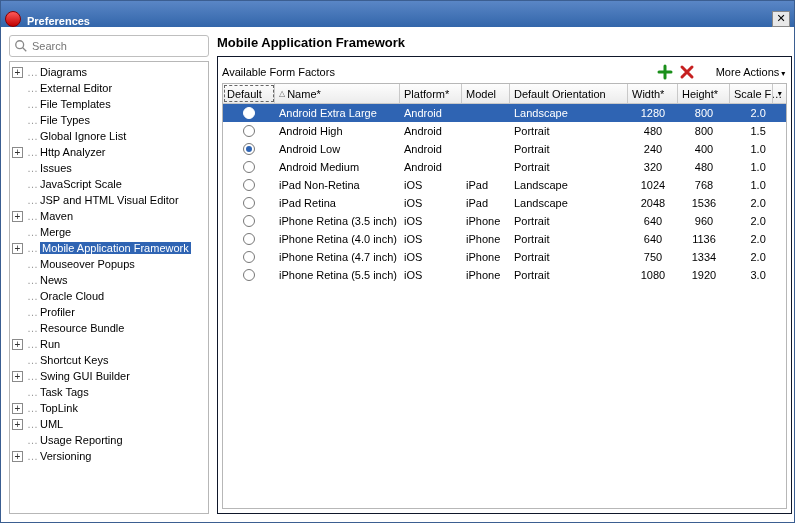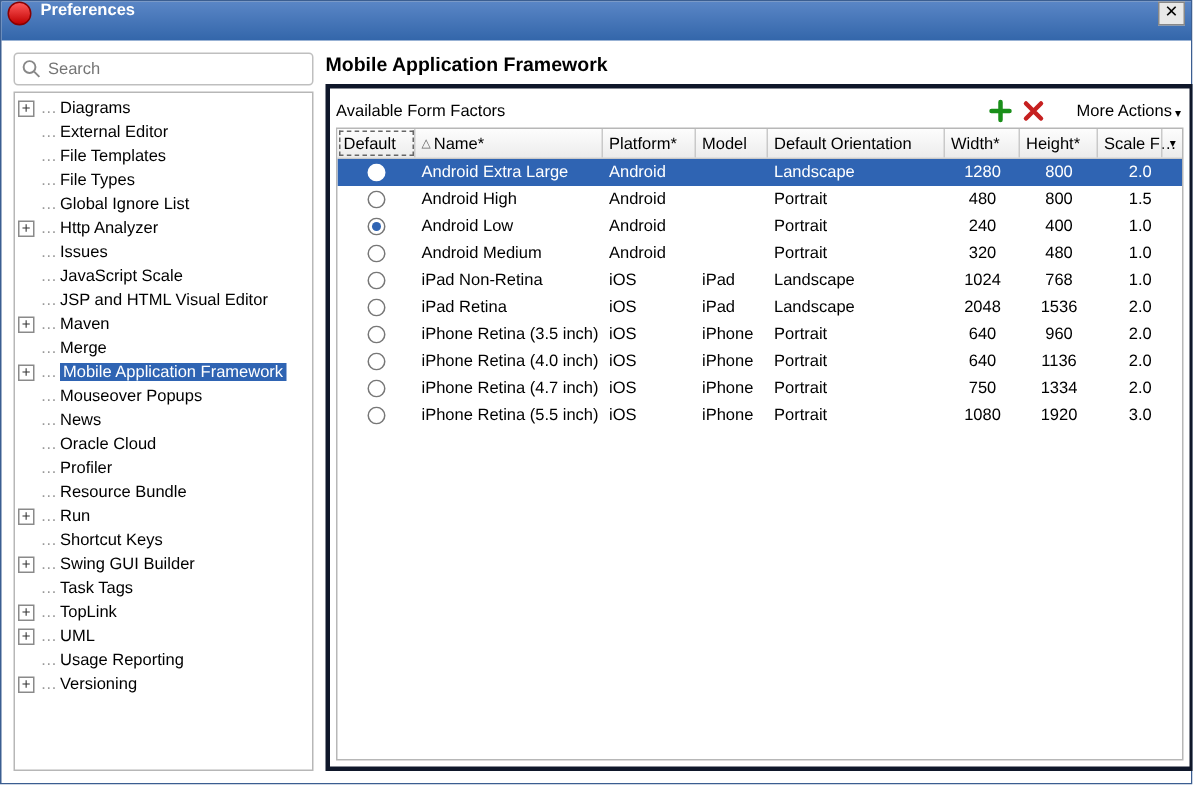--- a/index.html
+++ b/index.html
@@ -1,36 +1,36 @@
 <!DOCTYPE html>
 <html><head>
 <meta charset="utf-8">
 <style>
   * { box-sizing: border-box; font-family: Tahoma, Arial, sans-serif; font-size: 11px; }
   body { margin: 0; background: #fff; }
   .window { width: 795px; height: 523px; border: 1px solid #3b5e91; display: flex; flex-direction: column; background: #fff; }
-  .titlebar { height: 26px; background: linear-gradient(#5a86c6,#3366aa); color: #fff; display: flex; align-items: flex-start; padding: 0 4px; }
+  .titlebar { height: 26px; background: linear-gradient(#5a86c6,#3366aa); color: #fff; display: flex; align-items: flex-end; padding: 0 4px; }
   .titlebar .icon { width: 16px; height: 16px; border-radius: 50%; background: linear-gradient(#ff5a5a,#c00000); border: 1px solid #800; margin-right: 6px; }
   .titlebar .title { font-weight: bold; flex: 1; }
   .titlebar .close { width: 18px; height: 16px; background: #e8e8e8; border: 1px solid #888; color: #000; text-align: center; line-height: 13px; cursor: pointer; }
   .body { flex: 1; display: flex; flex-direction: row; padding: 8px; gap: 6px; min-height: 0; }
   .cols { flex: 1; display: flex; gap: 8px; min-height: 0; }
   .left { width: 200px; display: flex; flex-direction: column; gap: 4px; min-height: 0; }
   .search-wrap { position: relative; }
   .search-wrap svg { position: absolute; left: 5px; top: 4px; }
   .search { width: 100%; height: 22px; border: 1px solid #bfbfbf; border-radius: 3px; padding: 2px 6px 2px 22px; color: #777; }
   .tree-panel { flex: 1; border: 1px solid #b7b7b7; overflow-y: scroll; background: #fff; padding: 2px 0; }
   .tree-row { display: flex; align-items: center; height: 16px; padding: 0 2px; cursor: default; white-space: nowrap; }
   .tree-row .exp { width: 11px; height: 11px; border: 1px solid #8a8a8a; margin-right: 3px; display: flex; align-items: center; justify-content: center; font-size: 10px; line-height: 9px; color: #333; background: #fff; }
   .tree-row .exp.blank { border: none; }
   .tree-row .dots { color: #999; margin: 0 3px 0 1px; letter-spacing: -1px; }
   .tree-row.selected .label { background: #2f64b3; color: #fff; padding: 0 2px; }
   .right { flex: 1; display: flex; flex-direction: column; min-width: 0; }
   .right h2 { margin: 0 0 6px 0; font-size: 13px; font-weight: bold; }
-  .right-panel { flex: 1; border: 3px solid #0f172a; display: flex; flex-direction: column; padding: 4px; min-height: 0; }
+  .right-panel { flex: 1; border: 1px solid #0f172a; display: flex; flex-direction: column; padding: 4px; min-height: 0; }
   .toolbar { display: flex; align-items: center; height: 22px; }
   .toolbar .aff { flex: 1; }
   .tb-btn { width: 22px; height: 20px; display: flex; align-items: center; justify-content: center; cursor: pointer; }
   .more { padding: 0 2px; cursor: pointer; display:flex; align-items:flex-end; gap:2px;margin-left:16px; }
   .more .arr { font-size: 8px; }
   .table-wrap { flex: 1; border: 1px solid #b7b7b7; display: flex; flex-direction: column; background: #fff; min-height: 0; }
   .thead, .trow { display: flex; align-items: center; }
   .thead { height: 20px; background: linear-gradient(#fdfdfd,#ececec); border-bottom: 1px solid #c9c9c9; }
   .th { height: 100%; border-right: 1px solid #c9c9c9; padding: 0 4px; display: flex; align-items: center; cursor: pointer; overflow: hidden; white-space: nowrap; }
   .th.focus { outline: 1px dashed #666; outline-offset: -2px; }

